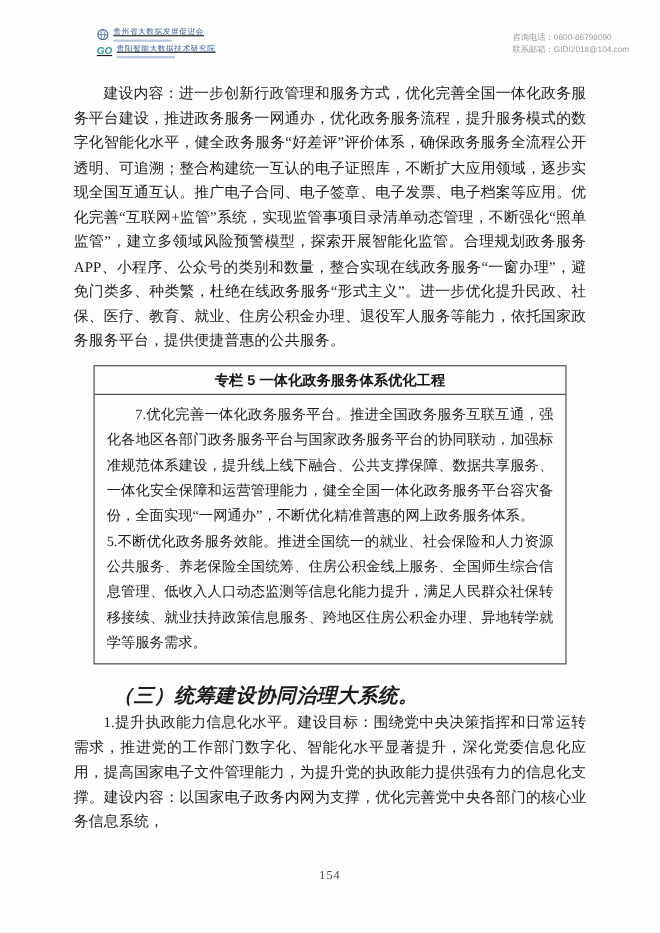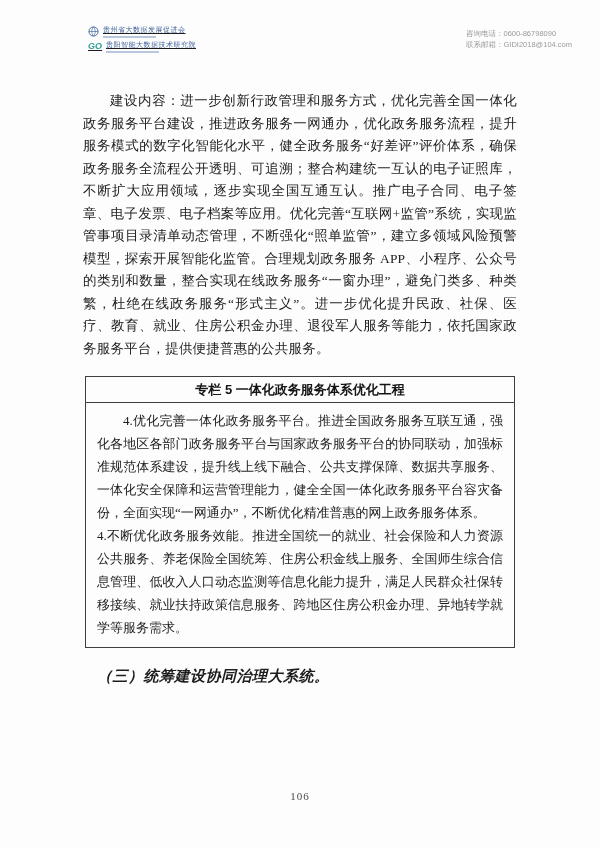--- a/index.html
+++ b/index.html
@@ -47,21 +47,21 @@
   .contact {
     font-family: "Liberation Sans", sans-serif;
     font-size: 7.5px;
     line-height: 11px;
     color: #9a9a9a;
     padding-top: 2px;
   }
   
   .content { padding: 21px 67px 0 67px; }
   .body-para {
-    margin: 16px;
+    margin: 0;
     font-size: 13.5px;
     line-height: 22.5px;
     text-align: justify;
     text-indent: 2em;
     letter-spacing: 0.2px;
   }
   .box {
     margin: 10px 18px 0 18px;
     border: 1px solid #3f3f3f;
     background: #fdfdfd;
@@ -79,21 +79,21 @@
   .box-body {
     padding: 6px 11px 8px 11px;
     font-size: 13px;
     line-height: 23px;
     text-align: justify;
   }
   .box-body p { margin: 0; }
   .box-body p.indent { text-indent: 2em; }
   .heading3 {
     margin: 17px 0 3px 0;
-    font-size: 15px;
+    font-size: 18px;
     line-height: 22.5px;
     text-indent: 2em;
     font-style: italic;
     font-weight: 600;
     letter-spacing: 0.5px;
   }
   .page-number {
     position: absolute;
     left: 0; right: 0;
     bottom: 46px;
@@ -133,23 +133,24 @@
       <div>联系邮箱：GIDI2018@104.com</div>
     </div>
   </div>
 
   <div class="content">
     <p class="body-para">建设内容：进一步创新行政管理和服务方式，优化完善全国一体化政务服务平台建设，推进政务服务一网通办，优化政务服务流程，提升服务模式的数字化智能化水平，健全政务服务“好差评”评价体系，确保政务服务全流程公开透明、可追溯；整合构建统一互认的电子证照库，不断扩大应用领域，逐步实现全国互通互认。推广电子合同、电子签章、电子发票、电子档案等应用。优化完善“互联网+监管”系统，实现监管事项目录清单动态管理，不断强化“照单监管”，建立多领域风险预警模型，探索开展智能化监管。合理规划政务服务 APP、小程序、公众号的类别和数量，整合实现在线政务服务“一窗办理”，避免门类多、种类繁，杜绝在线政务服务“形式主义”。进一步优化提升民政、社保、医疗、教育、就业、住房公积金办理、退役军人服务等能力，依托国家政务服务平台，提供便捷普惠的公共服务。</p>
 
     <div class="box">
       <div class="box-title">专栏 5 一体化政务服务体系优化工程</div>
       <div class="box-body">
-        <p class="indent">4.优化完善一体化政务服务平台。推进全国政务服务互联互通，强化各地区各部门政务服务平台与国家政务服务平台的协同联动，加强标准规范体系建设，提升线上线下融合、公共支撑保障、数据共享服务、一体化安全保障和运营管理能力，健全全国一体化政务服务平台容灾备份，全面实现“一网通办”，不断优化精准普惠的网上政务服务体系。</p>
-        <p>4.不断优化政务服务效能。推进全国统一的就业、社会保险和人力资源公共服务、养老保险全国统筹、住房公积金线上服务、全国师生综合信息管理、低收入人口动态监测等信息化能力提升，满足人民群众社保转移接续、就业扶持政策信息服务、跨地区住房公积金办理、异地转学就学等服务需求。</p>
+        <p class="indent">7.优化完善一体化政务服务平台。推进全国政务服务互联互通，强化各地区各部门政务服务平台与国家政务服务平台的协同联动，加强标准规范体系建设，提升线上线下融合、公共支撑保障、数据共享服务、一体化安全保障和运营管理能力，健全全国一体化政务服务平台容灾备份，全面实现“一网通办”，不断优化精准普惠的网上政务服务体系。</p>
+        <p>5.不断优化政务服务效能。推进全国统一的就业、社会保险和人力资源公共服务、养老保险全国统筹、住房公积金线上服务、全国师生综合信息管理、低收入人口动态监测等信息化能力提升，满足人民群众社保转移接续、就业扶持政策信息服务、跨地区住房公积金办理、异地转学就学等服务需求。</p>
       </div>
     </div>
 
     <p class="heading3">（三）统筹建设协同治理大系统。</p>
+    <p class="body-para">1.提升执政能力信息化水平。建设目标：围绕党中央决策指挥和日常运转需求，推进党的工作部门数字化、智能化水平显著提升，深化党委信息化应用，提高国家电子文件管理能力，为提升党的执政能力提供强有力的信息化支撑。建设内容：以国家电子政务内网为支撑，优化完善党中央各部门的核心业务信息系统，</p>
   </div>
 
-  <div class="page-number">106</div>
+  <div class="page-number">154</div>
 
 </div>
 
 </body></html>

